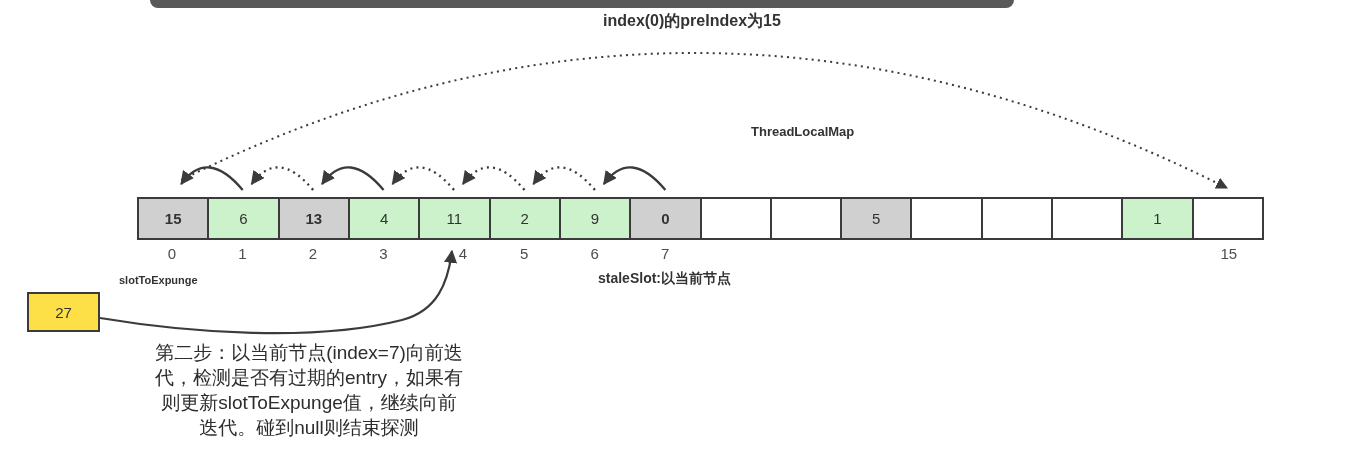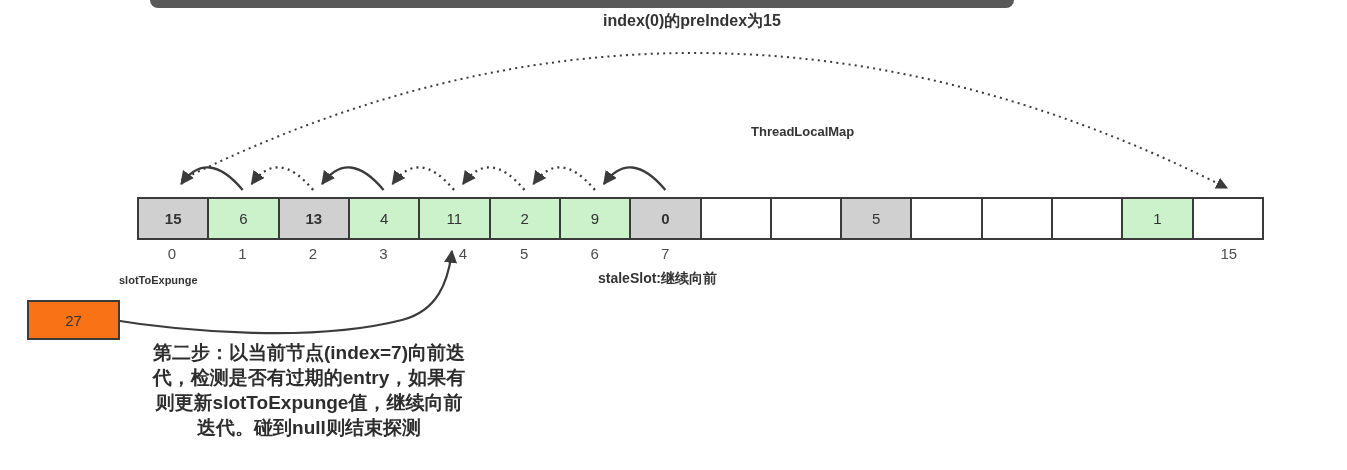--- a/index.html
+++ b/index.html
@@ -56,29 +56,29 @@
   }
   .slot-label{
     position:absolute;left:119px;top:274px;
     font-size:11px;font-weight:bold;color:var(--c-text);
   }
   .stale-label{
     position:absolute;left:598px;top:270px;
     font-size:14px;font-weight:bold;color:var(--c-text);
   }
   .pointer-box{
-    position:absolute;left:27px;top:300px;width:93px;height:40px;
-    background:#f97316;border:2.5px solid var(--c-border);box-sizing:border-box;
+    position:absolute;left:27px;top:292px;width:73px;height:40px;
+    background:#fde047;border:2.5px solid var(--c-border);box-sizing:border-box;
     display:flex;align-items:center;justify-content:center;
     font-size:15px;color:var(--c-text);
   }
   .note{
     position:absolute;left:113px;top:340px;width:392px;
     text-align:center;white-space:pre-line;
-    font-size:19px;line-height:25px;font-weight:bold;color:#2d2d2d;
+    font-size:19px;line-height:25px;font-weight:normal;color:#2d2d2d;
   }
   svg.overlay{position:absolute;left:0;top:0;pointer-events:none;}
 </style>
 </head>
 <body>
 
 <div class="canvas">
 
   <div class="topbar"></div>
 
@@ -129,21 +129,21 @@
       <div class="index-label" style="left: 277.9px;">2</div>
       <div class="index-label" style="left: 348.35px;">3</div>
       <div class="index-label" style="left: 427.8px;">4</div>
       <div class="index-label" style="left: 489.25px;">5</div>
       <div class="index-label" style="left: 559.7px;">6</div>
       <div class="index-label" style="left: 630.15px;">7</div>
       <div class="index-label" style="left: 1193.75px;">15</div>
     </div>
 
   <div class="slot-label">slotToExpunge</div>
-  <div class="stale-label">staleSlot:继续向前</div>
+  <div class="stale-label">staleSlot:以当前节点</div>
 
   <div class="pointer-box">27</div>
 
   <div class="note">第二步：以当前节点(index=7)向前迭
 代，检测是否有过期的entry，如果有
 则更新slotToExpunge值，继续向前
 迭代。碰到null则结束探测</div>
 
 </div>
 

